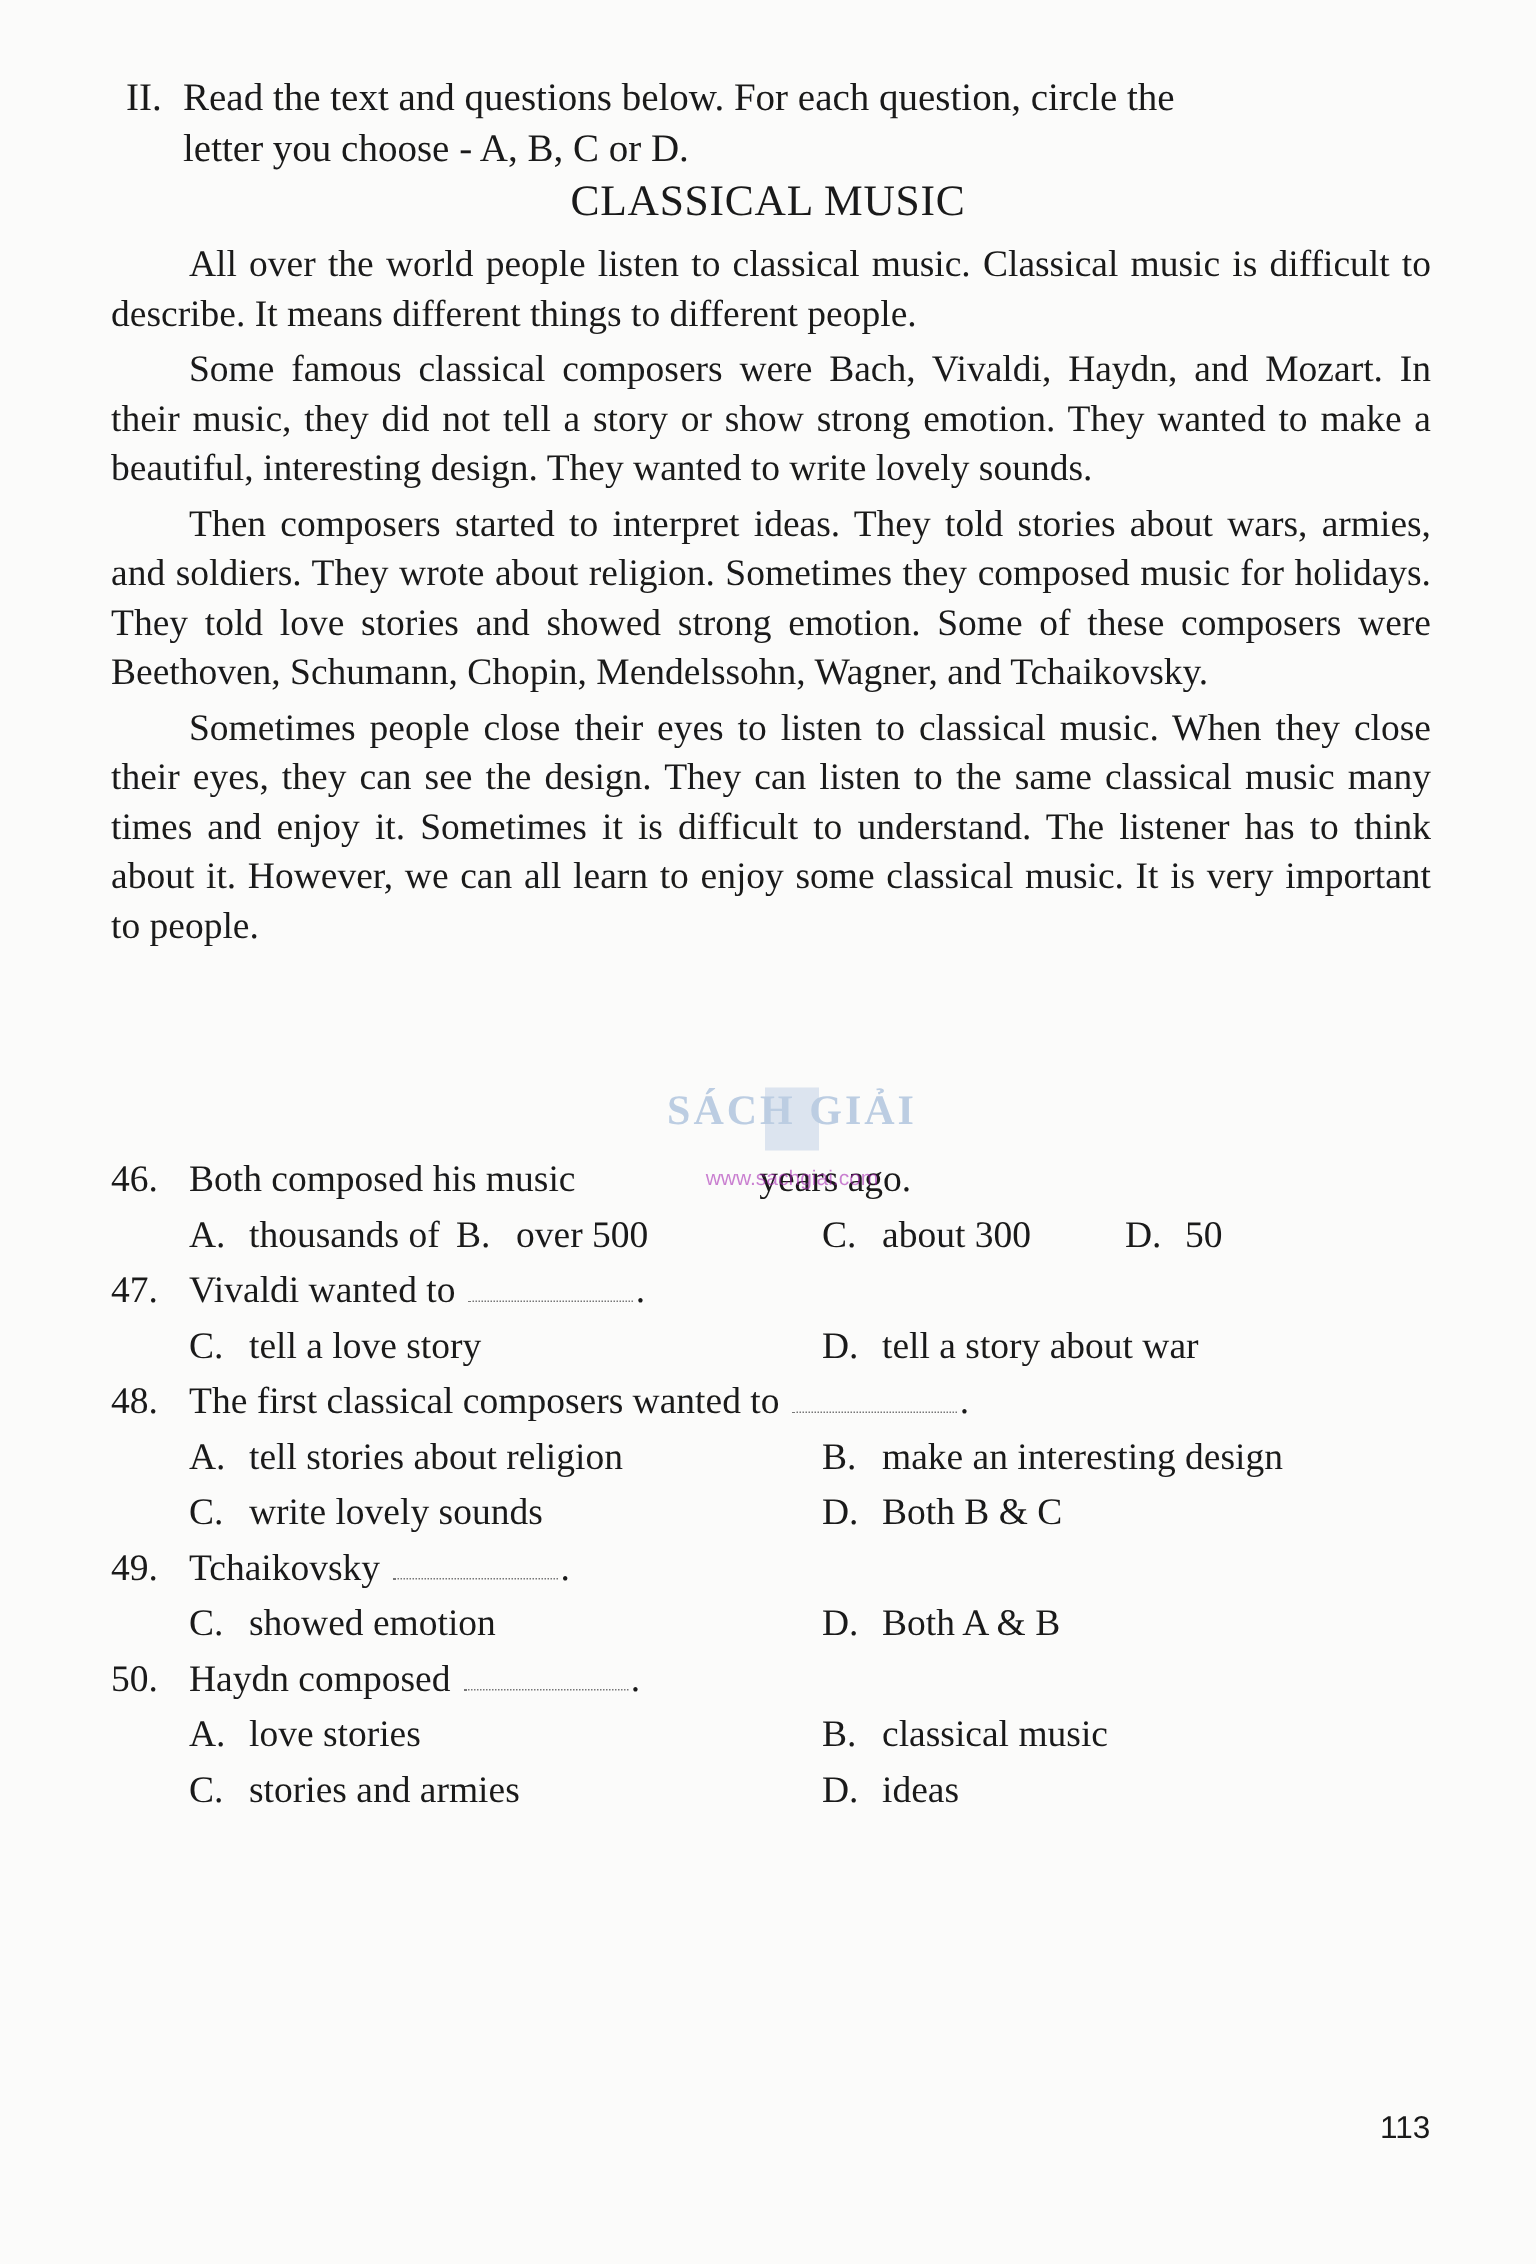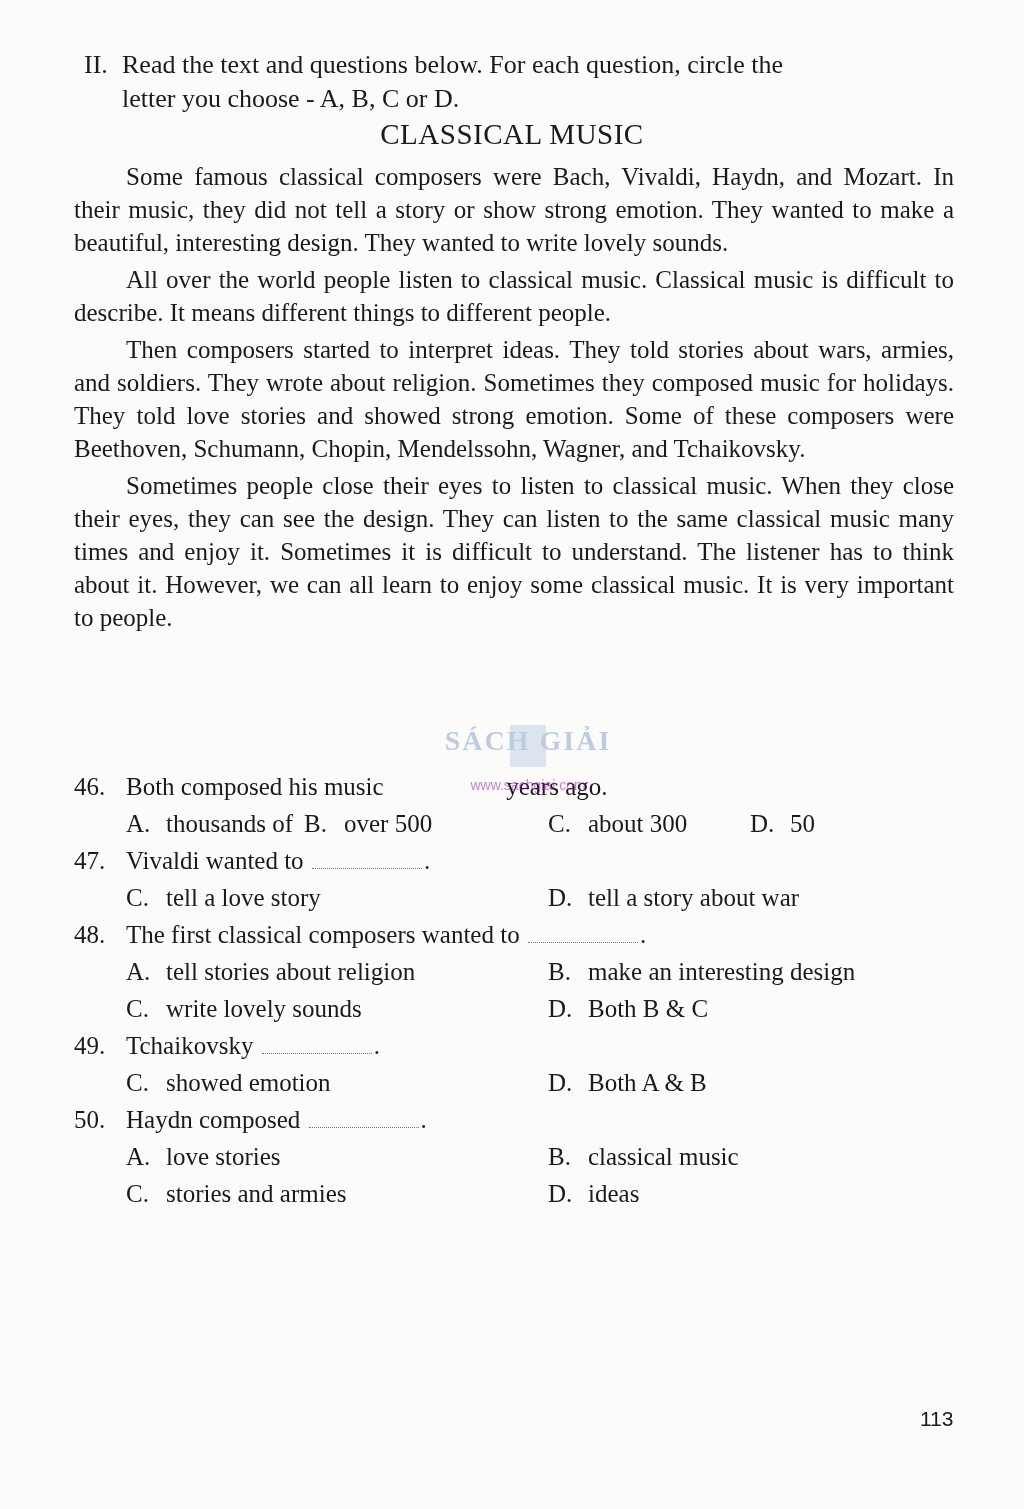--- a/index.html
+++ b/index.html
@@ -67,22 +67,22 @@
 <div class="page">
 
   <div class="instr">
     <span class="num">II.</span><span>Read the text and questions below. For each question, circle the</span>
     <span class="l2">letter you choose - A, B, C or D.</span>
   </div>
 
   <div class="title">CLASSICAL MUSIC</div>
 
   <div class="passage">
+    <p>All over the world people listen to classical music. Classical music is difficult to describe. It means different things to different people.</p>
     <p>Some famous classical composers were Bach, Vivaldi, Haydn, and Mozart. In their music, they did not tell a story or show strong emotion. They wanted to make a beautiful, interesting design. They wanted to write lovely sounds.</p>
-    <p>All over the world people listen to classical music. Classical music is difficult to describe. It means different things to different people.</p>
     <p>Then composers started to interpret ideas. They told stories about wars, armies, and soldiers. They wrote about religion. Sometimes they composed music for holidays. They told love stories and showed strong emotion. Some of these composers were Beethoven, Schumann, Chopin, Mendelssohn, Wagner, and Tchaikovsky.</p>
     <p>Sometimes people close their eyes to listen to classical music. When they close their eyes, they can see the design. They can listen to the same classical music many times and enjoy it. Sometimes it is difficult to understand. The listener has to think about it. However, we can all learn to enjoy some classical music. It is very important to people.</p>
   </div>
 
   <div class="questions">
 
     <div class="q">
       <div class="q-stem">
         <span class="q-num">46.</span><span>Both composed his music</span>
         <span style="display:inline-block;width:110px;"></span>

